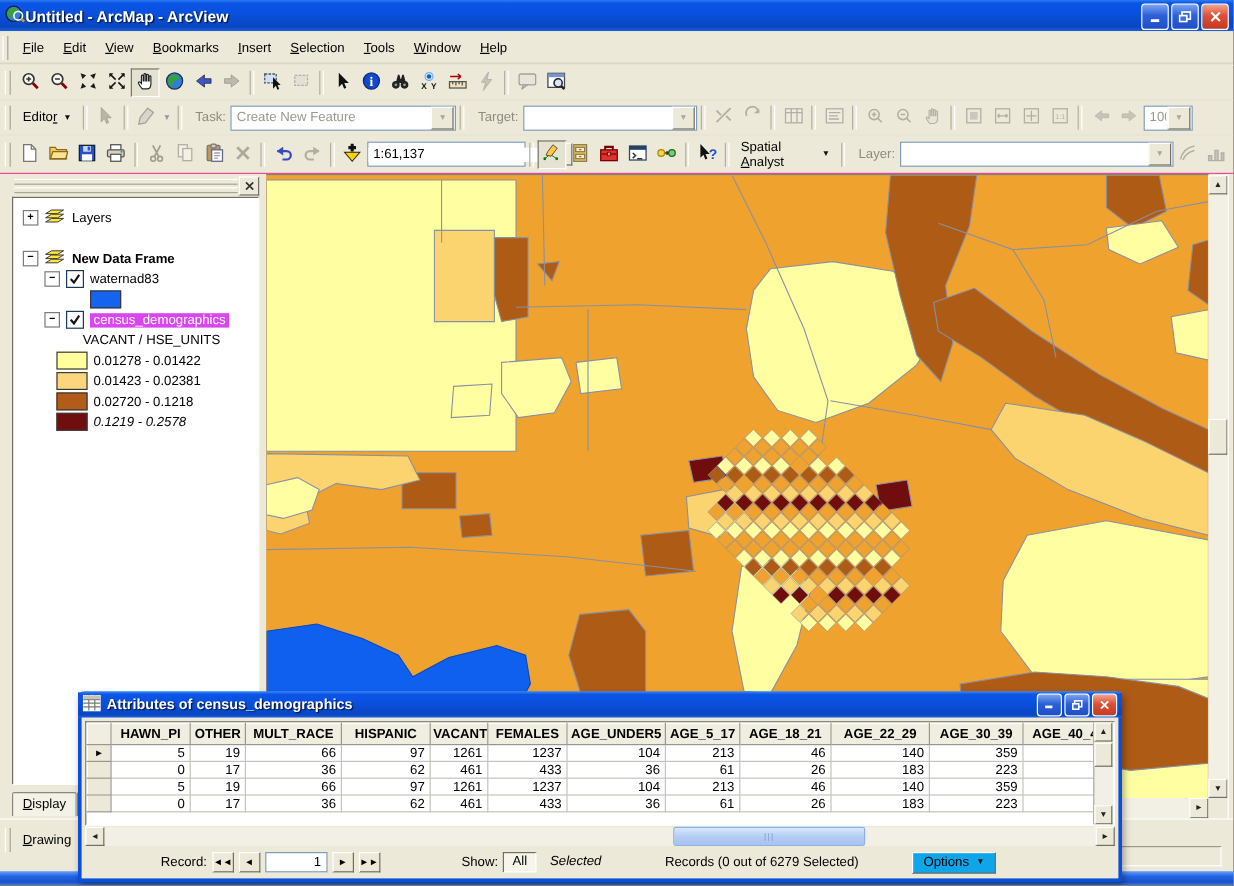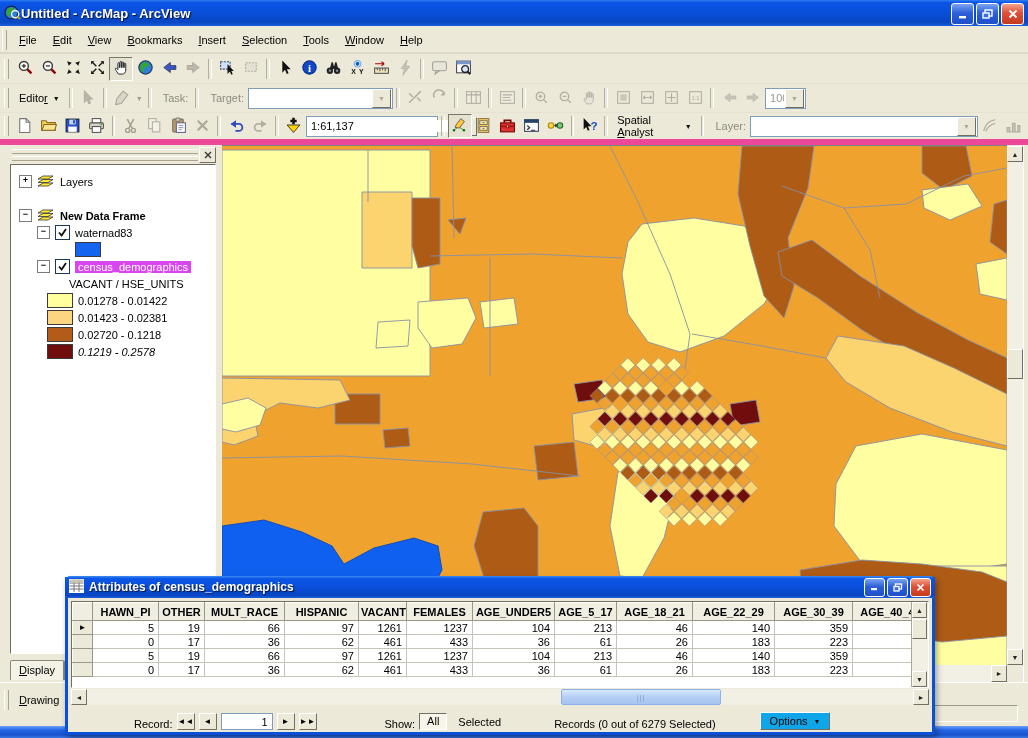--- a/index.html
+++ b/index.html
@@ -16,21 +16,21 @@
   .wbtn.close{background:linear-gradient(180deg,#F2A38A,#DD5037 45%,#C43A1F);}
   
   #menubar{position:absolute;left:0;top:26px;width:1028px;height:28px;background:#ECE9D8;display:flex;align-items:center;
     border-bottom:1px solid #fff;box-shadow:inset 0 -2px 0 #DCD8C8;}
   .menu-item{padding:0 8px;height:22px;line-height:22px;}
   .menu-item u{text-decoration:underline;}
   
   .tbar{position:absolute;left:0;width:1028px;background:#ECE9D8;display:flex;align-items:center;padding:0 2px;box-sizing:border-box;}
   #row1{top:54px;height:30px;border-bottom:1px solid #E6E2D4;}
   #row2{top:84px;height:29px;border-bottom:1px solid #E6E2D4;}
-  #row3{top:113px;height:32px;border-bottom:6px solid #ec4899;}
+  #row3{top:113px;height:32px;border-bottom:1px solid #ec4899;}
   .grip{width:3px;height:20px;border-left:1px solid #fff;border-right:1px solid #A8A490;margin:0 4px 0 2px;}
   .sep{width:2px;height:20px;border-left:1px solid #B4B0A0;border-right:1px solid #fff;margin:0 3px;}
   .tbtn{width:24px;height:24px;display:flex;align-items:center;justify-content:center;flex:none;}
   .tbtn.pressed{border:1px solid;border-color:#7A7768 #fff #fff #7A7768;background:#E6E2D2;width:22px;height:22px;}
   .tbtn.disabled{opacity:.9;}
   .txtbtn{display:flex;align-items:center;gap:5px;padding:2px 6px;}
   .caret{font-size:7px;color:#111;}
   .lbl{color:#8E8C80;margin:0 4px 0 8px;}
   .combo{height:21px;border:1px solid #7F9DB9;background:#fff;display:flex;align-items:center;box-sizing:border-box;flex:none;}
   .combo .val{flex:1;padding:0 4px;white-space:nowrap;overflow:hidden;}
@@ -87,27 +87,27 @@
      padding:0 2px;height:17px;overflow:hidden;white-space:nowrap;}
   table.attr td{border-right:1px solid #C6C3B8;border-bottom:1px solid #C6C3B8;text-align:right;padding:0 4px;
      height:13px;background:#fff;overflow:hidden;white-space:nowrap;}
   table.attr td.ind{background:#ECE9D8;border:1px solid;border-color:#fff #99968A #99968A #fff;text-align:center;padding:0;font-size:8px;}
   #grid-vsb{width:16px;background:#F2F0E4;border-left:1px solid #ACA899;position:relative;flex:none;}
   #attr-hsb{height:16px;margin:1px 1px 0;background:#F2F0E4;position:relative;}
   #attr-hsb .sbtn{position:absolute;top:0;}
   .bluethumb{position:absolute;top:0;height:16px;border:1px solid #8CB0E8;border-radius:2px;
      background:linear-gradient(180deg,#D8E8FC,#B4CEF4 50%,#A6C4F0);display:flex;align-items:center;justify-content:center;
      color:#7E9CC8;font-size:7px;letter-spacing:1px;box-sizing:border-box;}
-  #attr-footer{height:23px;display:flex;align-items:flex-end;padding:2px 6px 0;gap:4px;}
+  #attr-footer{height:23px;display:flex;align-items:center;padding:2px 6px 0;gap:4px;}
   .nbtn{width:18px;height:17px;border:1px solid;border-color:#fff #716F64 #716F64 #fff;background:#ECE9D8;
      display:flex;align-items:center;justify-content:center;font-size:8px;box-sizing:border-box;}
   #rec-input{width:52px;height:17px;border:1px solid #7F9DB9;text-align:right;padding:0 4px;
      font:11px "Liberation Sans",sans-serif;box-sizing:border-box;}
   .toggle-on{border:1px solid;border-color:#716F64 #fff #fff #716F64;background:#F7F5EA;padding:1px 7px 2px;}
-  .toggle-off{padding:1px 7px 2px;}
+  .toggle-off{padding:1px 7px 2px;font-style:italic;}
   #optbtn{border:1px solid;border-color:#fff #716F64 #716F64 #fff;background:#0ea5e9;padding:2px 9px;
      display:flex;align-items:center;gap:6px;}
   u{text-decoration:underline;}
 </style>
 </head>
 <body>
 
 <div id="app">
 
   <div id="titlebar">
@@ -284,20 +284,24 @@
       </div>
       <span class="sep"></span>
       <div class="tbtn disabled">
         <span><svg width="17" height="17" viewBox="0 0 16 16">
             <path d="M9.5 2l4.5 3.4-6.3 8.2-5.2 1 1-5.2z" fill="#D8D4C8" stroke="#A09C90"></path>
           </svg></span>
       </div>
       <span class="caret" style="width: 11px; text-align: center; color: rgb(153, 153, 153);">▼</span>
       <span class="sep"></span>
       <span class="lbl">Task:</span>
+      <div class="combo disabled" style="width: 188px;">
+        <span class="val">Create New Feature</span>
+        <span class="drop">▼</span>
+      </div>
       <span class="sep"></span>
       <span class="lbl">Target:</span>
       <div class="combo disabled" style="width: 145px;">
         <span class="val"></span>
         <span class="drop">▼</span>
       </div>
       <span class="sep"></span>
       <div class="tbtn disabled">
         <span><svg width="17" height="17" viewBox="0 0 16 16">
             <path d="M2 13L13 2M2 4l3.5 3.5M13 11.5L9.5 8" stroke="#ACA89C" stroke-width="1.4" fill="none"></path>

